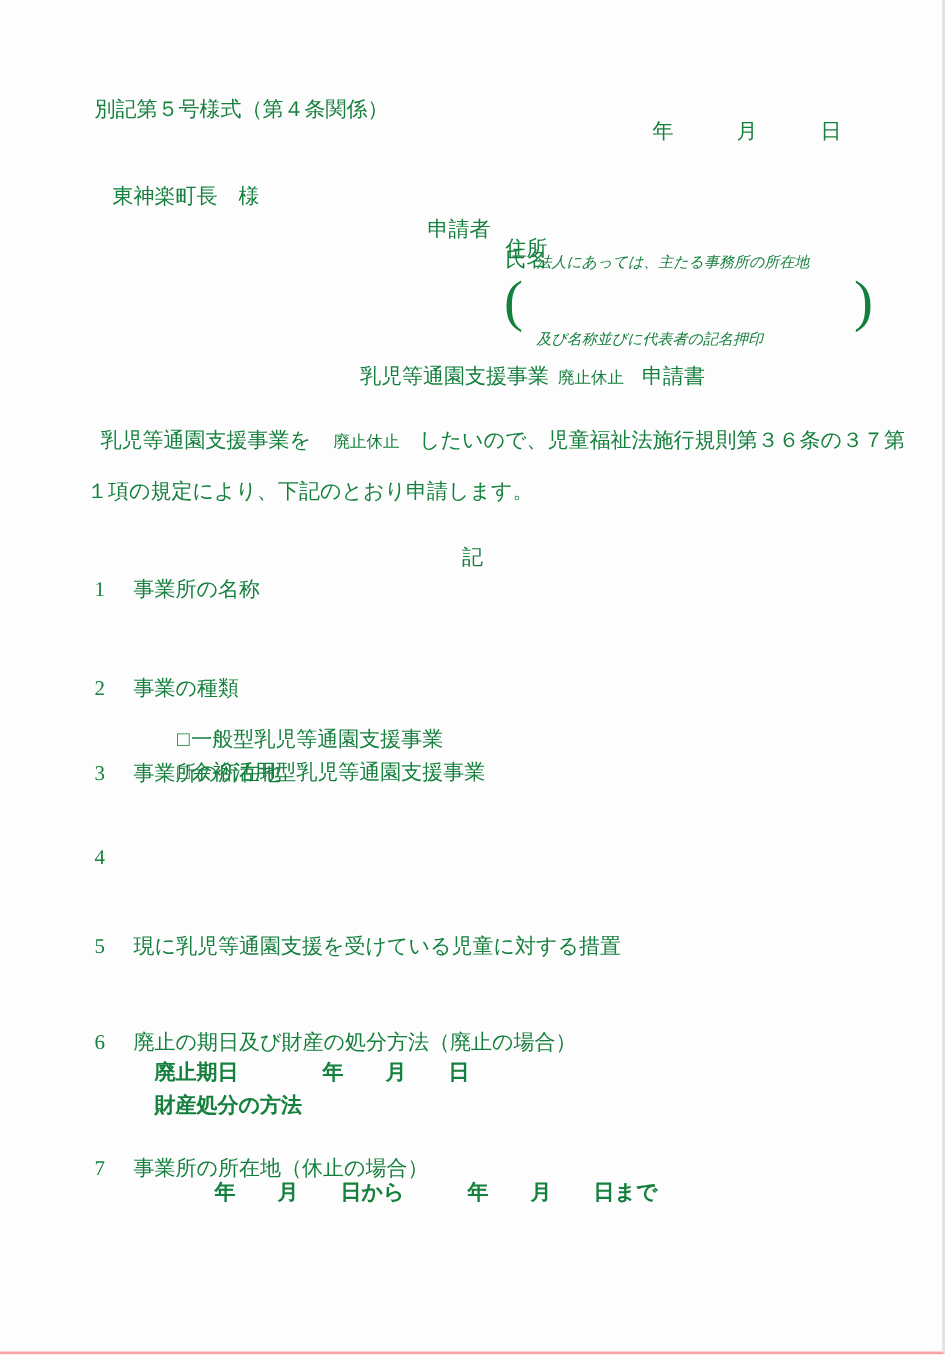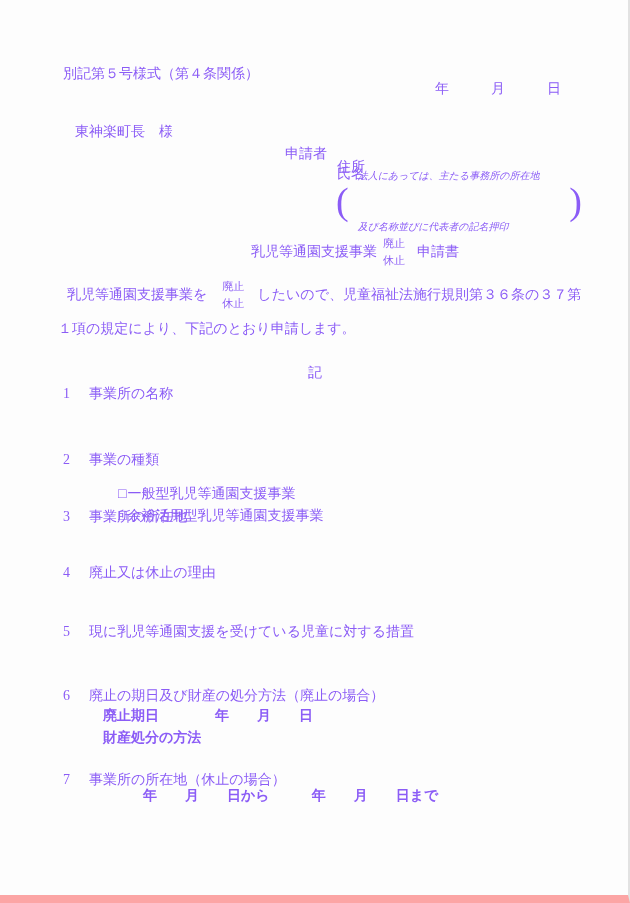--- a/index.html
+++ b/index.html
@@ -5,27 +5,27 @@
   html, body {
     margin: 0;
     padding: 0;
     background: #ffffff;
   }
   .page {
     position: relative;
     width: 630px;
     height: 903px;
     background: #fdfdfd;
-    color: #8b5cf6;
+    color: #15803d;
     font-family: "Liberation Serif", "DejaVu Serif", serif;
     font-size: 14px;
     line-height: 18px;
     box-sizing: border-box;
     border-right: 2px solid #e2e2e2;
-    border-bottom: 8px solid #fca5a5;
+    border-bottom: 2px solid #fca5a5;
     overflow: hidden;
   }
   .abs { position: absolute; white-space: pre; }
 
   
   .form-number { left: 63px; top: 65px; }
   .date-line   { right: 67px; top: 80px; }
   .addressee   { left: 75px; top: 123px; }
 
   
@@ -50,21 +50,21 @@
     padding: 0 4px 0 9px;
     font-size: 10px;
     line-height: 17px;
     white-space: pre;
     font-style: italic;
   }
 
   
   .stacked {
     display: inline-flex;
-    flex-direction: column;
+    flex-direction: row;
     font-size: 11px;
     line-height: 17px;
     white-space: pre;
   }
 
   
   .title-row {
     left: 0; top: 234px;
     width: 630px; height: 36px;
     display: flex;
@@ -171,21 +171,20 @@
     <span class="checkbox">□</span><span>余裕活用型乳児等通園支援事業</span>
   </div>
 
   <div class="abs item item-3">
     <span class="num">3</span>
     <span class="label">事業所の所在地</span>
   </div>
 
   <div class="abs item item-4">
     <span class="num">4</span>
-    <span class="label">廃止又は休止の理由</span>
   </div>
 
   <div class="abs item item-5">
     <span class="num">5</span>
     <span class="label">現に乳児等通園支援を受けている児童に対する措置</span>
   </div>
 
   <div class="abs item item-6">
     <span class="num">6</span>
     <span class="label">廃止の期日及び財産の処分方法（廃止の場合）</span>

